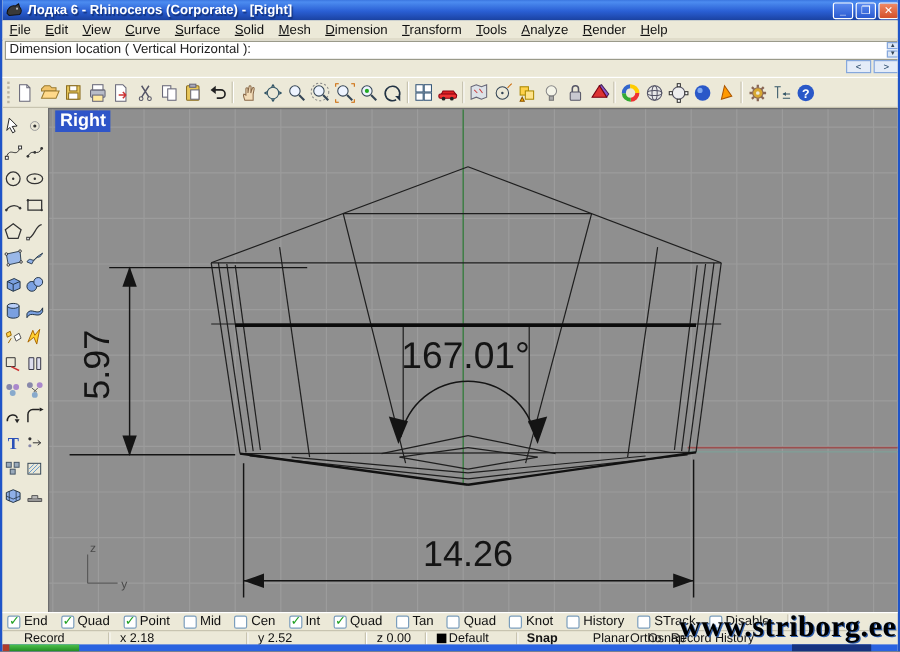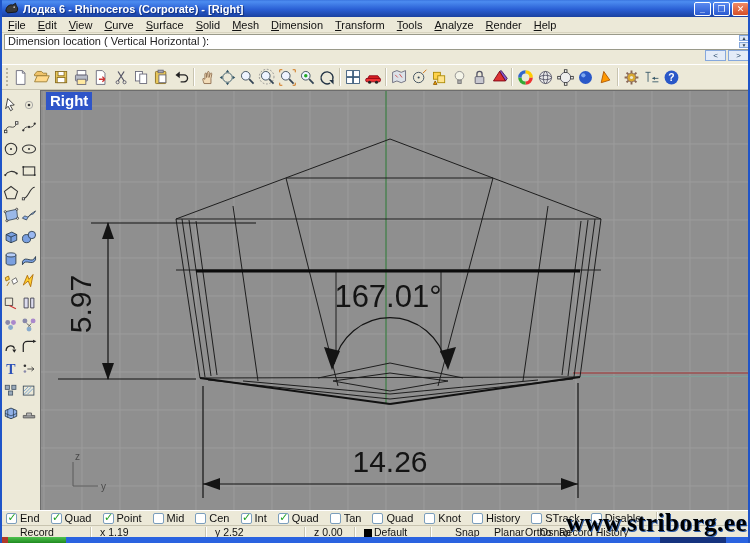--- a/index.html
+++ b/index.html
@@ -566,30 +566,30 @@
       </span>
       <span class="os-item">
         <span class="cb"></span>
         <span>Disable</span>
       </span>
       <span class="os-sep"></span>
     </div>
 
   <div class="statusbar" id="statusbar">
     <span class="pane" style="left:18px">Record</span>
-    <span class="pane" style="left:98px">x 1.19</span>
+    <span class="pane" style="left:98px">x 2.18</span>
     <span class="pane" style="left:213px">y 2.52</span>
     <span class="pane" style="left:312px">z 0.00</span>
     <span class="pane" style="left:362px"><span class="lay-sq"></span><span>Default</span></span>
     <span class="vsep" style="left:88px"></span>
     <span class="vsep" style="left:203px"></span>
     <span class="vsep" style="left:302px"></span>
     <span class="vsep" style="left:352px"></span>
     <span class="vsep" style="left:428px"></span>
-  <span class="pane" style="left: 453px;">Snap</span>
+  <span class="pane" style="left: 437px; font-weight: bold;">Snap</span>
       <span class="pane" style="left: 492px; margin-left: 31px;">Ortho</span>
       <span class="pane" style="left: 492px;">Planar</span>
       <span class="pane tg-active" style="left: 538px;">Osnap</span>
       <span class="pane" style="left: 557px;">Record History</span>
     </div>
 
   <div class="sliver">
     <div class="red"></div>
       <div class="green"></div>
     <div class="dark"></div>

